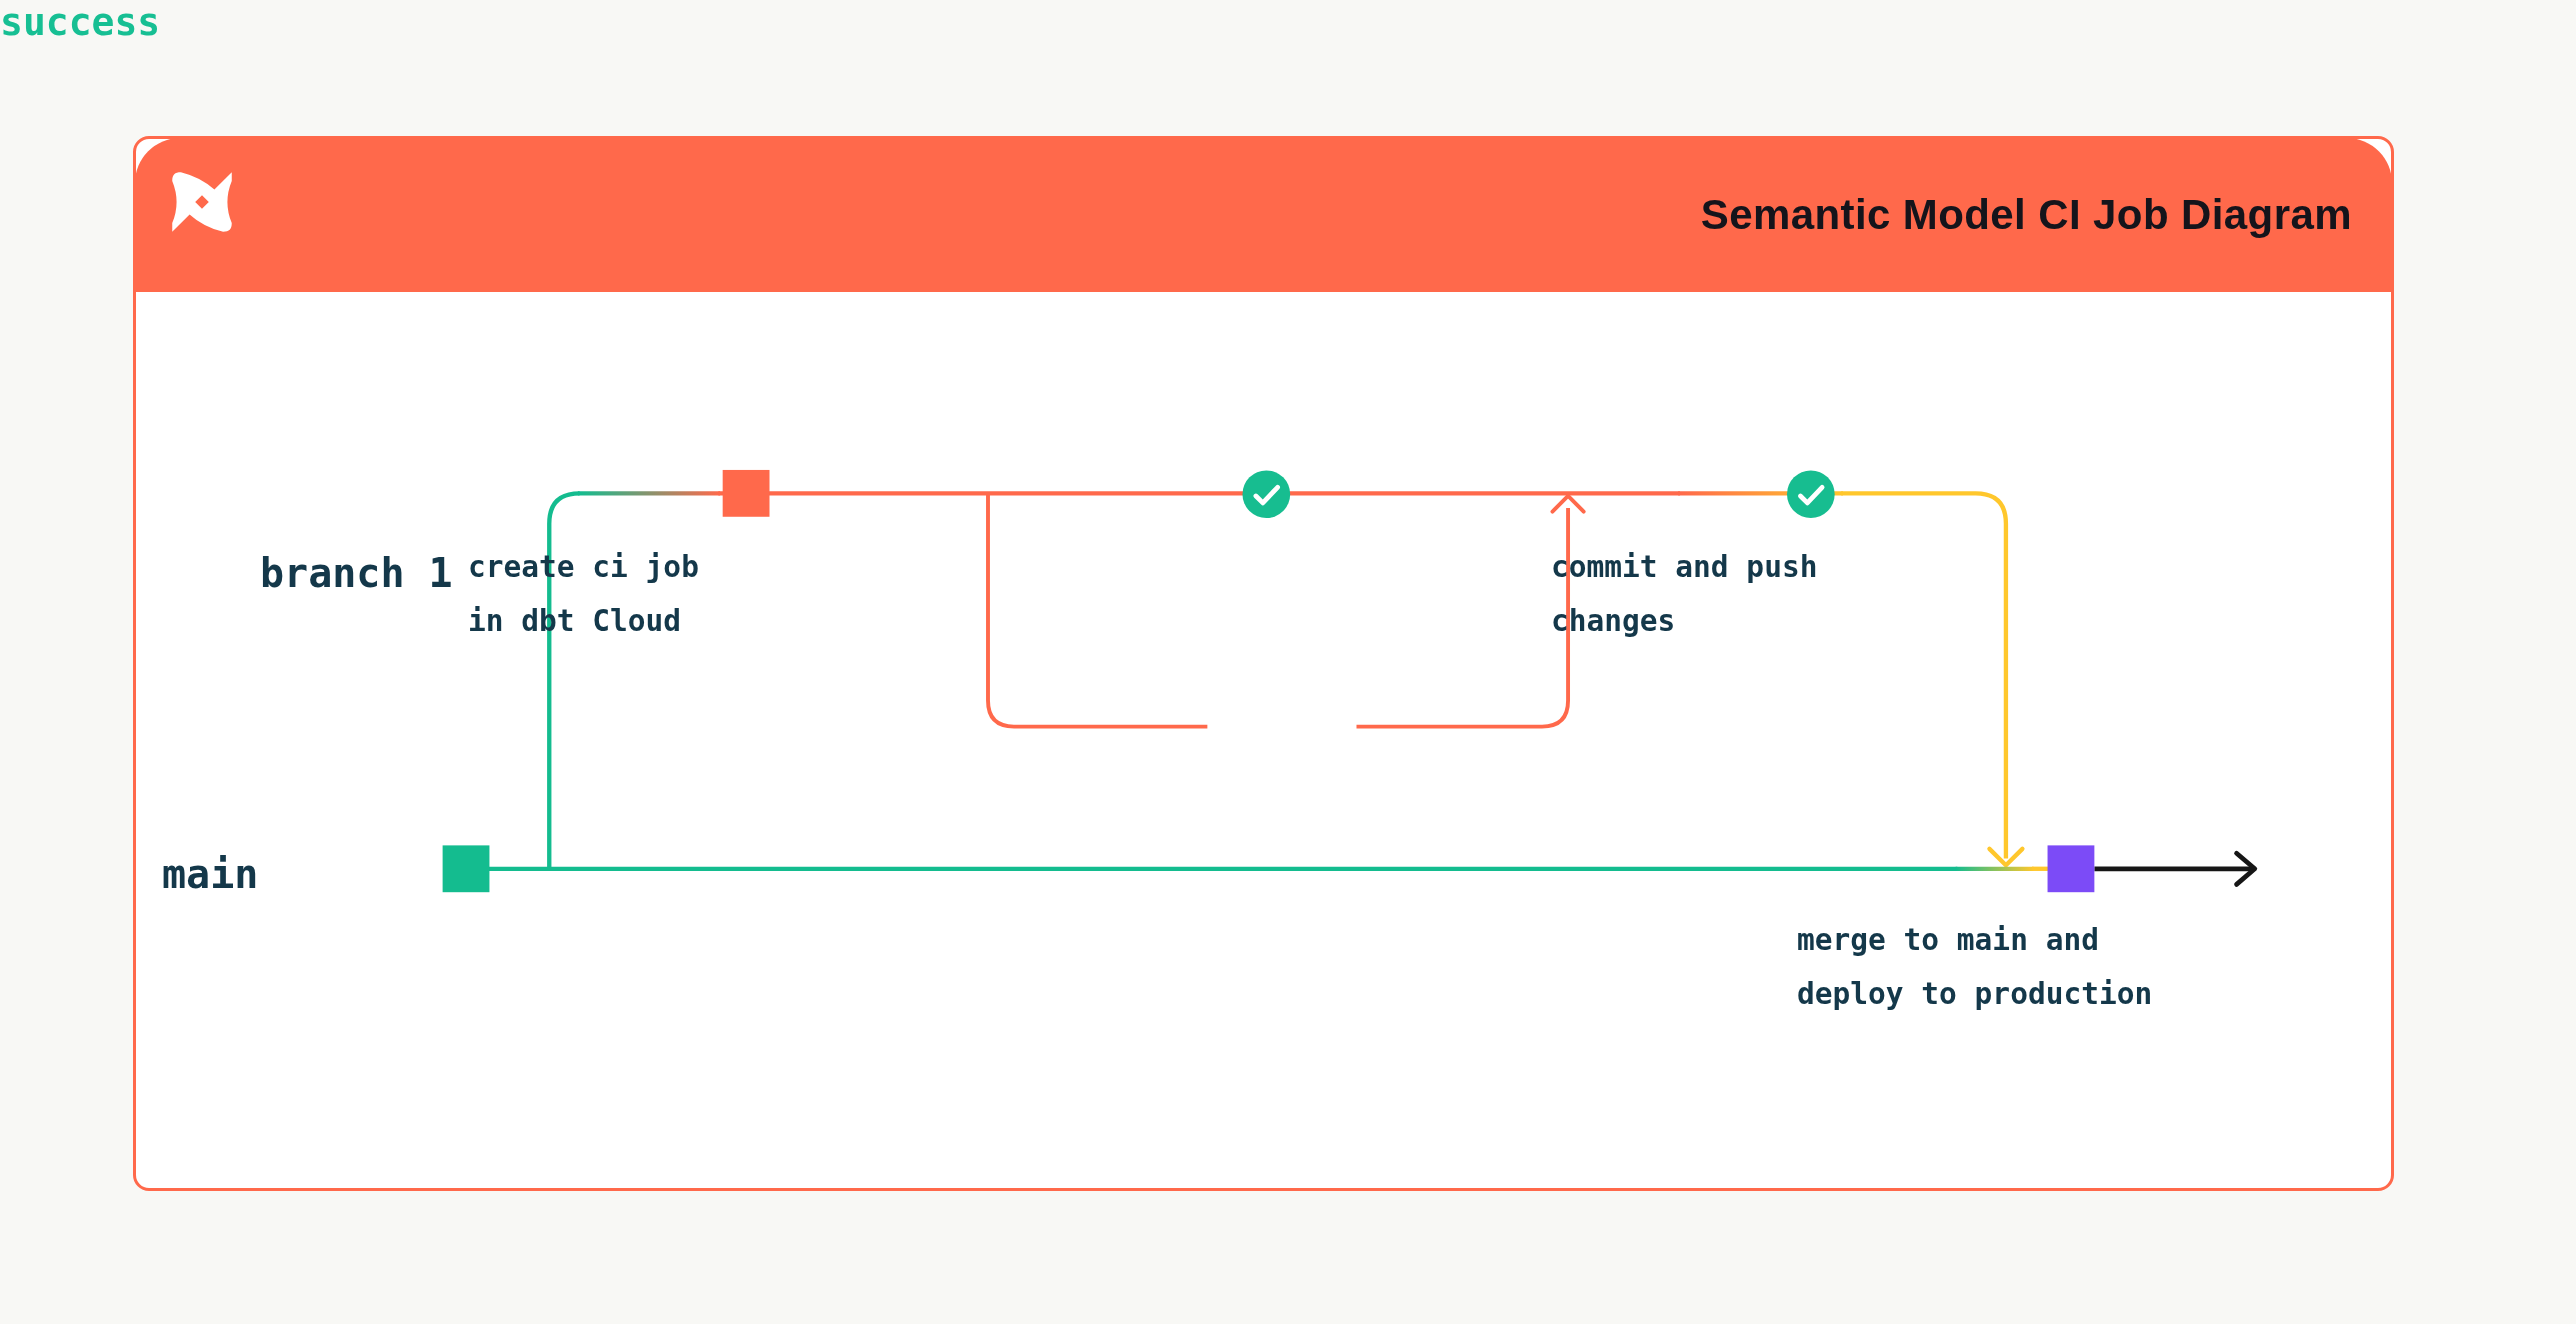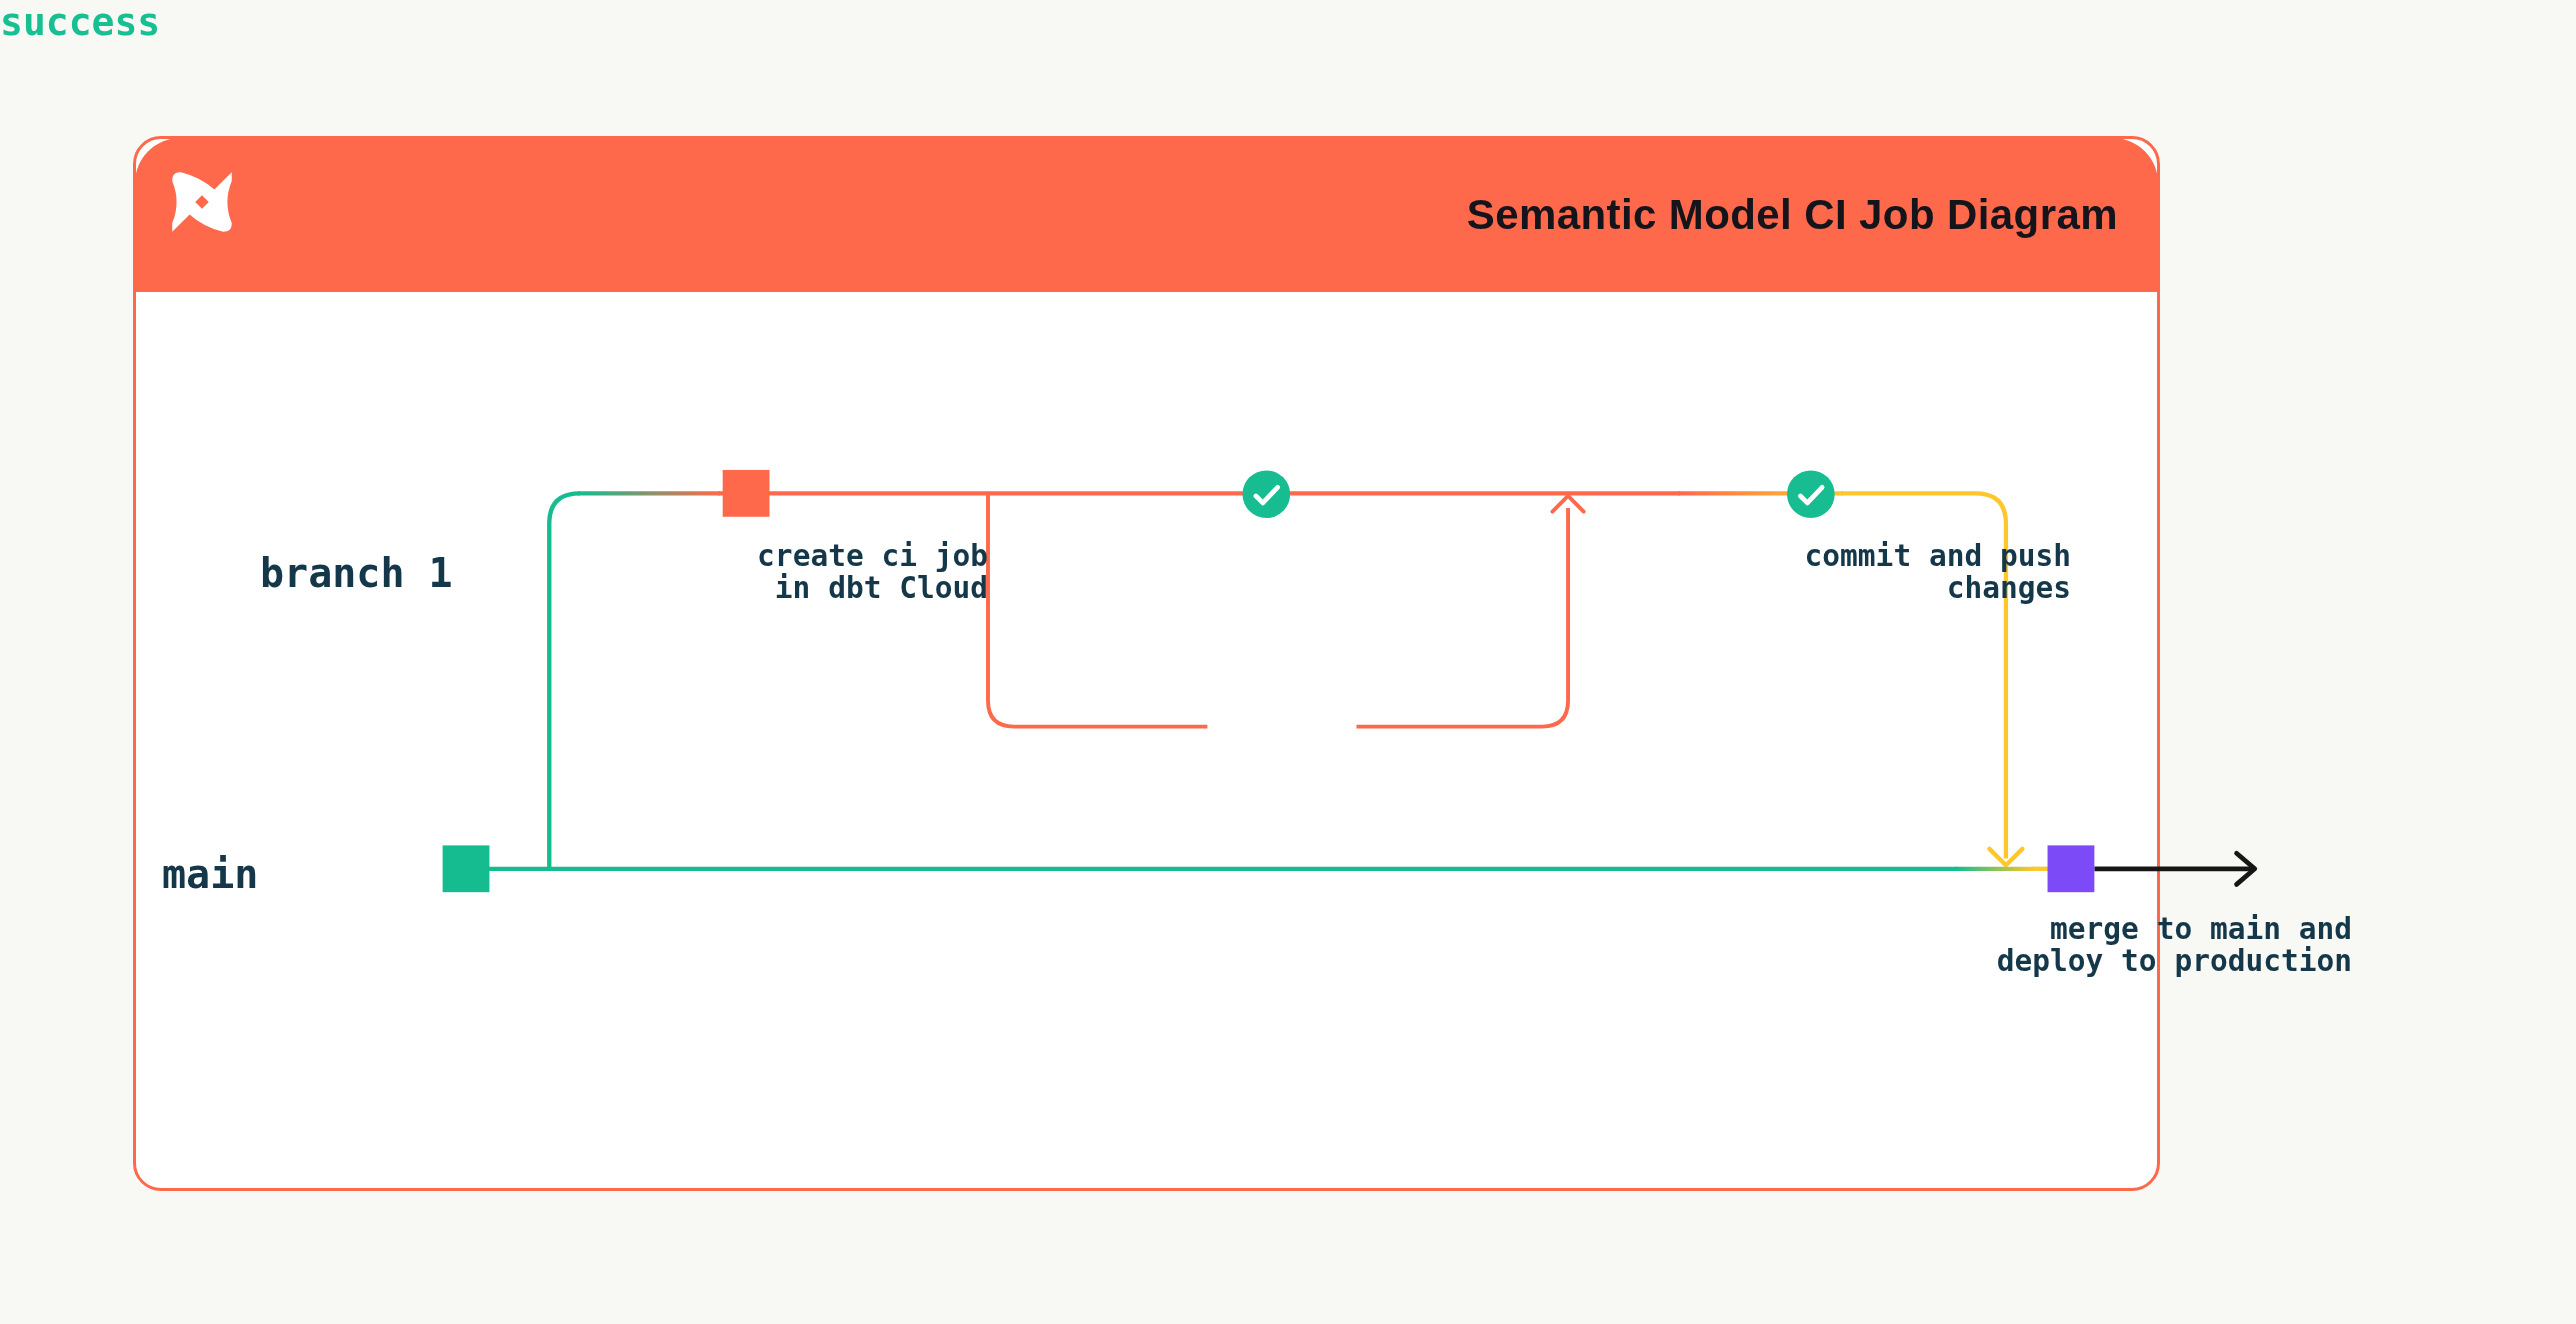--- a/index.html
+++ b/index.html
@@ -3,43 +3,43 @@
 <meta charset="utf-8">
 <style>
   html,body{margin:0;padding:0;}
   body{
     width:2576px;height:1324px;
     background:#F8F8F5;
     font-family:"Liberation Sans", sans-serif;
     position:relative;overflow:hidden;
   }
   .card{
-    position:absolute;left:133px;top:136px;width:2027px;height:1055px;
-    background:#FFFFFF;border:3.5px solid #FF694B;border-radius:28px;
+    position:absolute;left:133px;top:136px;width:2261px;height:1055px;
+    background:#FFFFFF;border:3.5px solid #FF694B;border-radius:16px;
     box-sizing:border-box;
   }
   .card-header{
     position:absolute;left:-0.9px;top:-0.9px;right:-0.9px;height:154px;
     background:#FF694B;border-radius:45px 45px 0 0;
   }
   .logo{
     position:absolute;left:36px;top:33px;width:62px;height:62px;display:block;
   }
   .title{
     position:absolute;right:40px;top:0;height:154px;line-height:154px;
     margin:0;font-size:42px;font-weight:bold;color:#15141B;letter-spacing:0.4px;
   }
   .diagram-svg{position:absolute;left:0;top:0;width:2576px;height:1324px;}
   .lbl{
     position:absolute;color:#14384A;font-family:"DejaVu Sans Mono", monospace;
     font-weight:bold;white-space:pre-line;
   }
   .branch-label{left:260px;top:550px;width:260px;font-size:40px;text-align:left;}
   .main-label{left:162px;top:851px;width:260px;font-size:40px;}
-  .node-text{font-size:29.5px;line-height:32px;text-align:right;}
+  .node-text{font-size:29.5px;line-height:54px;text-align:left;}
   .t-create{left:468px;top:540px;width:520px;}
   .t-build{left:977px;top:540px;width:607px;}
   .t-commit{left:1551px;top:540px;width:520px;}
   .t-merge{left:1797px;top:913px;width:555px;}
   .t-success{
     left:1152px;top:709px;width:260px;
     color:#17BF93;font-size:38px;font-family:"DejaVu Sans Mono", monospace;font-weight:bold;
   }
 </style>
 </head>

